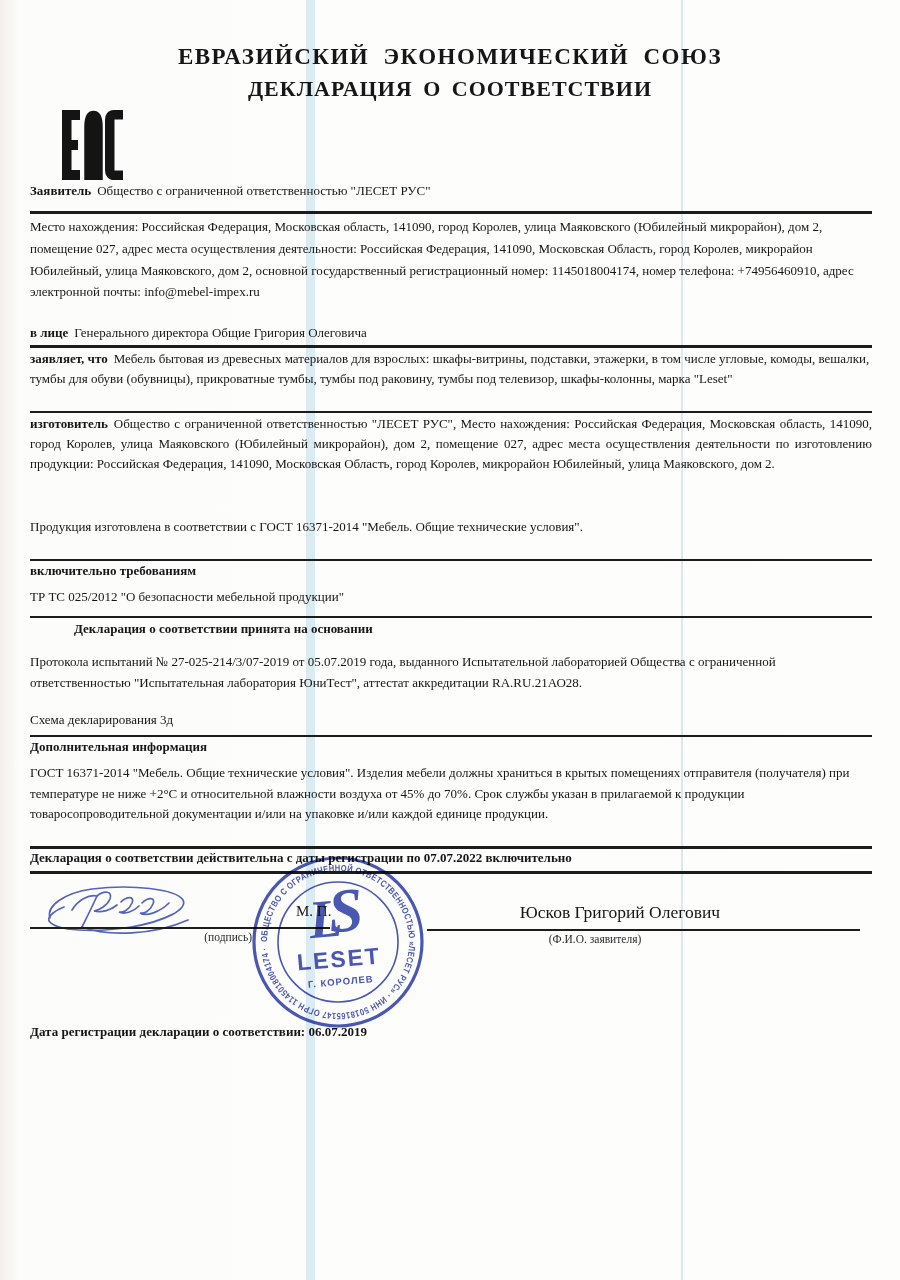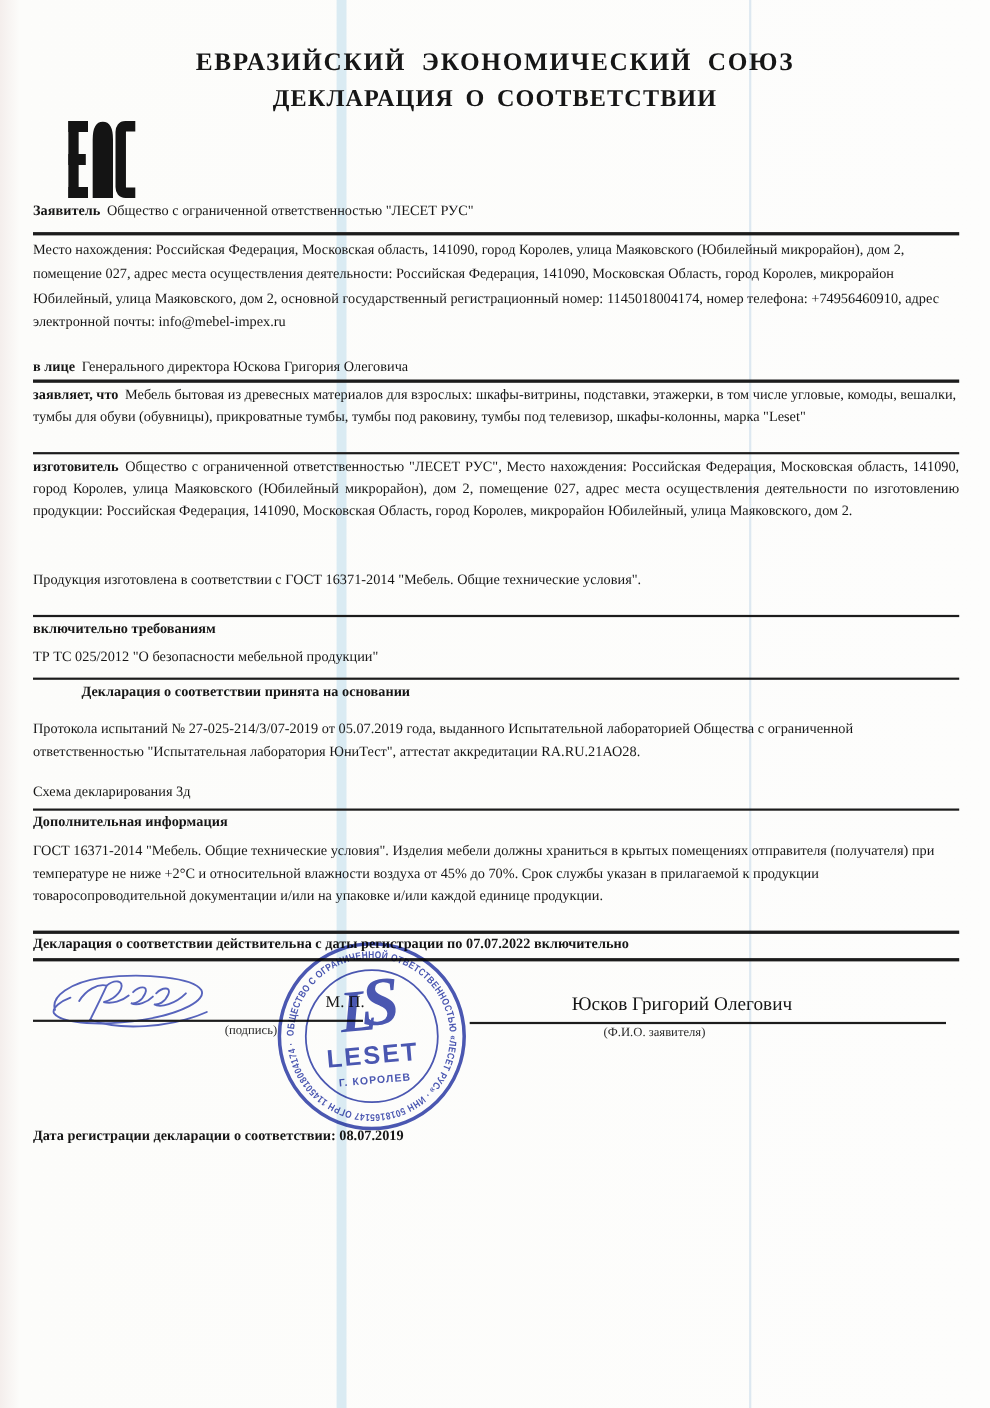--- a/index.html
+++ b/index.html
@@ -48,21 +48,21 @@
   </svg>
 
   <div class="abs para" style="top:183px;">
     <span class="lead">Заявитель</span><span>Общество с ограниченной ответственностью "ЛЕСЕТ РУС"</span>
   </div>
   <div class="abs rule" style="top:211px;height:2.5px;"></div>
 
   <div class="abs para" style="top:216px;line-height:21.8px;">Место нахождения: Российская Федерация, Московская область, 141090, город Королев, улица Маяковского (Юбилейный микрорайон), дом 2, помещение 027, адрес места осуществления деятельности: Российская Федерация, 141090, Московская Область, город Королев, микрорайон Юбилейный, улица Маяковского, дом 2, основной государственный регистрационный номер: 1145018004174, номер телефона: +74956460910, адрес электронной почты: info@mebel-impex.ru</div>
 
   <div class="abs para" style="top:325px;">
-    <span class="lead">в лице</span><span>Генерального директора Юскова Григория Олеговича</span>
+    <span class="lead">в лице</span><span>Генерального директора Общие Григория Олеговича</span>
   </div>
   <div class="abs rule" style="top:345px;height:2.5px;"></div>
 
   <div class="abs para" style="top:349px;line-height:19.8px;">
     <span class="lead">заявляет, что</span><span>Мебель бытовая из древесных материалов для взрослых: шкафы-витрины, подставки, этажерки, в том числе угловые, комоды, вешалки, тумбы для обуви (обувницы), прикроватные тумбы, тумбы под раковину, тумбы под телевизор, шкафы-колонны, марка "Leset"</span>
   </div>
   <div class="abs rule" style="top:411px;height:1.6px;"></div>
 
   <div class="abs para just" style="top:414px;line-height:20.2px;">
     <span class="lead">изготовитель</span><span>Общество с ограниченной ответственностью "ЛЕСЕТ РУС", Место нахождения: Российская Федерация, Московская область, 141090, город Королев, улица Маяковского (Юбилейный микрорайон), дом 2, помещение 027, адрес места осуществления деятельности по изготовлению продукции: Российская Федерация, 141090, Московская Область, город Королев, микрорайон Юбилейный, улица Маяковского, дом 2.</span>
@@ -118,15 +118,15 @@
       <textPath href="#ringpath" startOffset="0" textLength="440" lengthAdjust="spacingAndGlyphs">ОБЩЕСТВО С ОГРАНИЧЕННОЙ ОТВЕТСТВЕННОСТЬЮ «ЛЕСЕТ РУС» · ИНН 5018165147 ОГРН 1145018004174 ·</textPath>
     </text>
     <g transform="rotate(-5 88 95)" fill="#3b49ae">
       <text x="78" y="82" font-size="54" font-style="italic" font-weight="bold" font-family="Liberation Serif, serif" text-anchor="middle">L</text>
       <text x="99" y="78" font-size="62" font-style="italic" font-weight="bold" font-family="Liberation Serif, serif" text-anchor="middle">S</text>
       <text x="88" y="113" font-size="23" font-weight="bold" letter-spacing="2" font-family="Liberation Sans, sans-serif" text-anchor="middle">LESET</text>
       <text x="88" y="131" font-size="9.5" font-weight="bold" letter-spacing="1" font-family="Liberation Sans, sans-serif" text-anchor="middle">Г. КОРОЛЕВ</text>
     </g>
   </svg>
 
-  <div class="abs para bold" style="top:1024px;">Дата регистрации декларации о соответствии: 08.07.2019</div>
+  <div class="abs para bold" style="top:1024px;">Дата регистрации декларации о соответствии: 06.07.2019</div>
 
 </div>
 
 </body></html>

